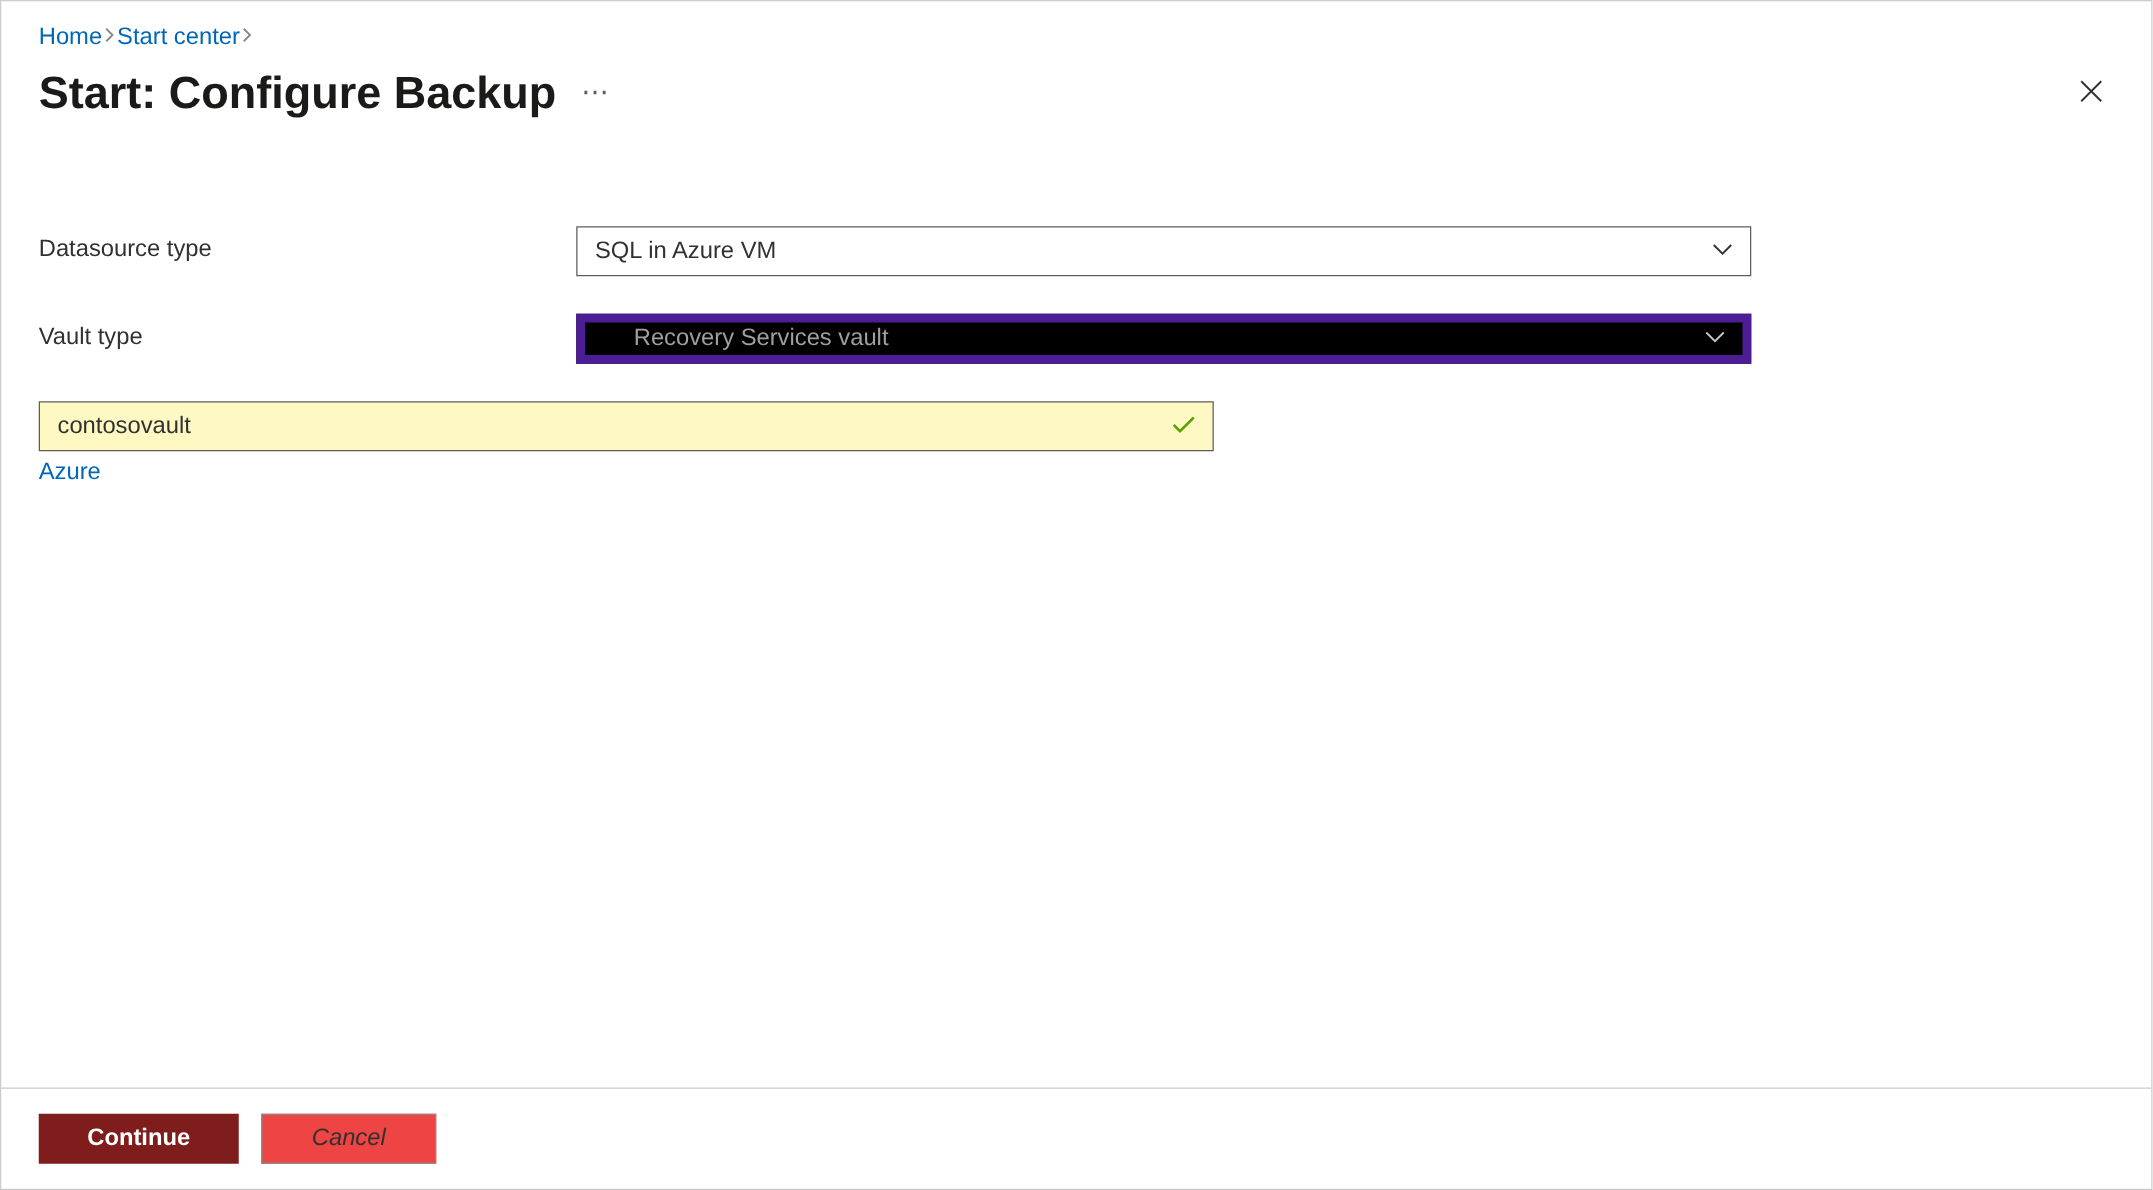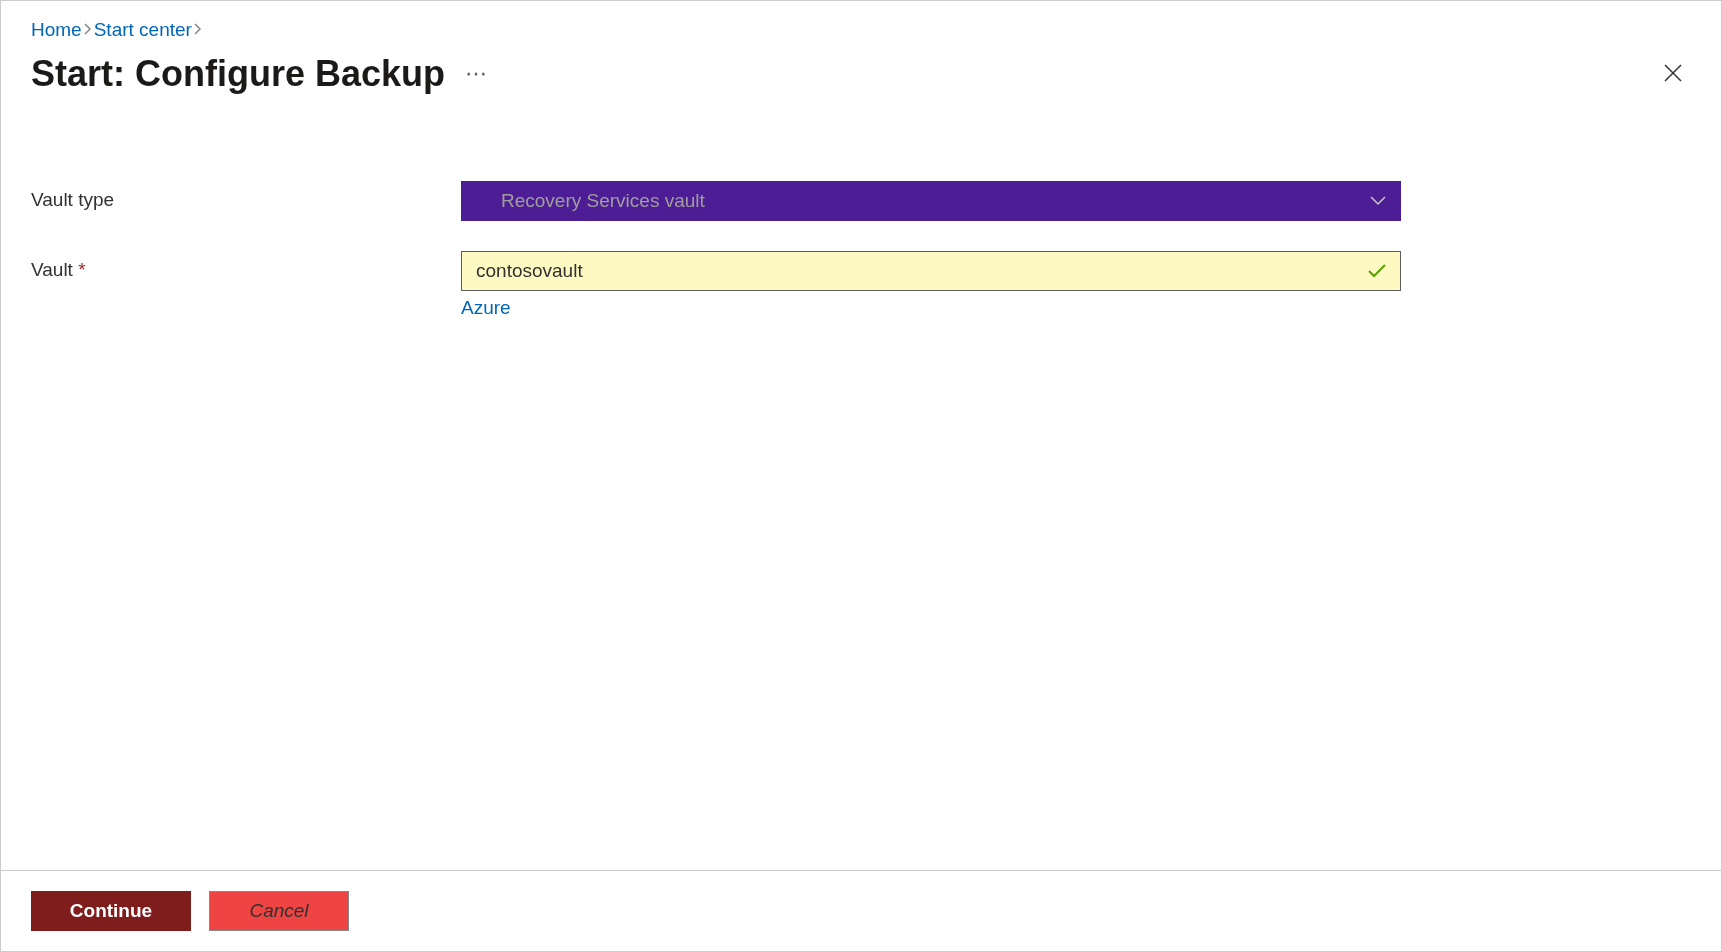--- a/index.html
+++ b/index.html
@@ -91,22 +91,22 @@
       background: #fff;
       display: flex;
       align-items: center;
       justify-content: space-between;
       padding: 0 14px;
       font-size: 19px;
       color: #323130;
       cursor: pointer;
     }
     .select-box.disabled {
-      background: #4c1d95;
-      border: 1px solid #4c1d95;
+      background: #000000;
+      border: 7px solid #4c1d95;
       color: #a19f9d;
       cursor: default;
       padding-left: 39px;
     }
     .select-box.disabled .chevron {
       color: #c8c6c4;
     }
     .chevron {
       font-size: 16px;
     }
@@ -187,40 +187,49 @@
       <h1 class="page-title">Start: Configure Backup</h1>
       <span class="ellipsis-icon">⋯</span>
     </div>
     <span class="close-btn">
       <svg width="20" height="20" viewBox="0 0 20 20">
           <path d="M2 2 L18 18 M18 2 L2 18" stroke="#323130" stroke-width="1.5"></path>
         </svg>
     </span>
   </div>
 
+  <div class="form-row">
+    <div class="form-label">Datasource type</div>
+    <div class="form-control-wrap">
+      <div class="select-box">
+        <span>SQL in Azure VM</span>
+        <span class="chevron">
+          <svg width="16" height="10" viewBox="0 0 16 10">
+              <path d="M1 1 L8 8 L15 1" stroke="#323130" stroke-width="1.5" fill="none"></path>
+            </svg>
+        </span>
+      </div>
+    </div>
+  </div>
 
   <div class="form-row">
     <div class="form-label">Vault type</div>
     <div class="form-control-wrap">
       <div class="select-box disabled">
         <span>Recovery Services vault</span>
         <span class="chevron">
           <svg width="16" height="10" viewBox="0 0 16 10">
               <path d="M1 1 L8 8 L15 1" stroke="#c8c6c4" stroke-width="1.5" fill="none"></path>
             </svg>
         </span>
       </div>
     </div>
   </div>
 
   <div class="form-row">
-    <div class="form-label">
-      <span>Vault</span>
-      <span class="required">*</span>
-    </div>
     <div class="form-control-wrap">
       <div class="input-box">
         <span>contosovault</span>
         <span class="check-icon">
           <svg width="18" height="14" viewBox="0 0 18 14">
               <path d="M1 7 L6 12 L17 1" stroke="#57a300" stroke-width="2" fill="none"></path>
             </svg>
         </span>
       </div>
       <a class="link">Azure</a>

